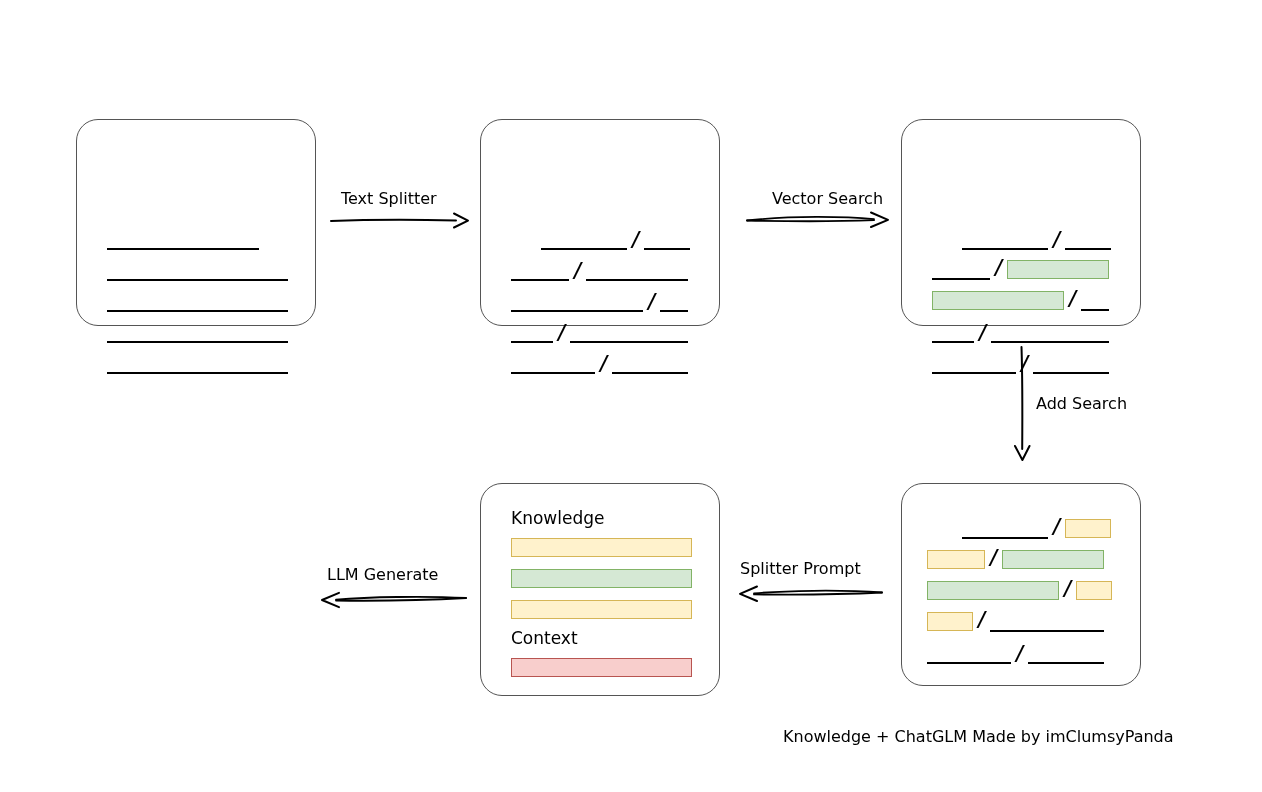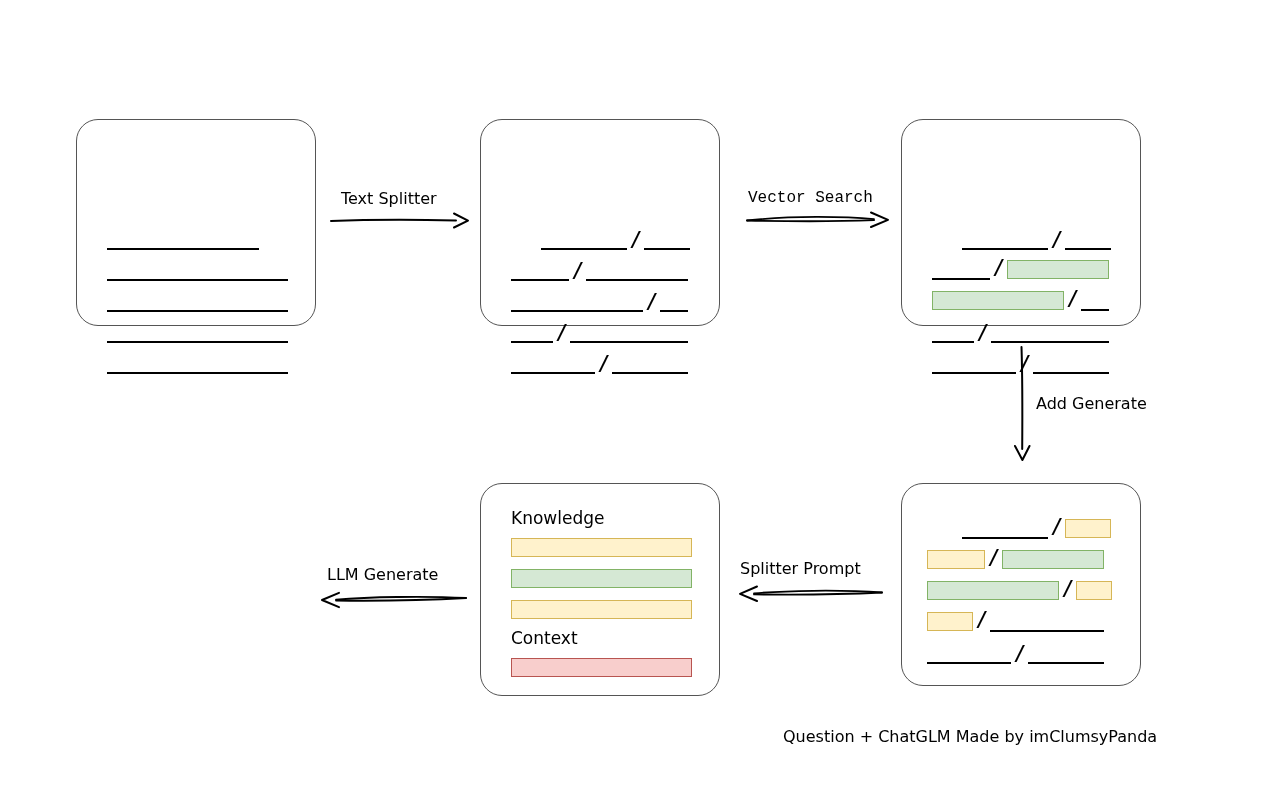--- a/index.html
+++ b/index.html
@@ -162,21 +162,21 @@
         <span class="seg plain" style="width:118px;"></span>
       </div>
       <div class="row" style="left:30px; top:236px;">
         <span class="seg plain" style="width:84px;"></span>
         <span class="slash">/</span>
         <span class="seg plain" style="width:76px;"></span>
       </div>
     </div>
   </div>
 
-  <div class="edge-label" style="left:748px; top:148px;font-family:Liberation Mono, monospace;">Vector Search</div>
+  <div class="edge-label" style="left:772px; top:148px;">Vector Search</div>
   <svg class="arrow" style="left:746px; top:166px;" width="144" height="26" viewBox="0 0 144 26">
     <path d="M1,13.5 C45,8.5 100,9.5 128,12.2" stroke="#000000" stroke-width="1.8" fill="none" stroke-linecap="round"></path>
     <path d="M1,13.5 C45,14.5 100,14.2 128,13.2" stroke="#000000" stroke-width="1.8" fill="none" stroke-linecap="round"></path>
     <path d="M125,5.5 L142,12.8 L125,20" stroke="#000000" stroke-width="2" fill="none" stroke-linejoin="round" stroke-linecap="round"></path>
   </svg>
 
   <div class="box" style="left:901px; top:78px; width:240px; height:207px;">
     <div class="rows">
       <div class="row" style="left:60px; top:112px;">
         <span class="seg plain" style="width:86px;"></span>
@@ -199,21 +199,21 @@
         <span class="seg plain" style="width:118px;"></span>
       </div>
       <div class="row" style="left:30px; top:236px;">
         <span class="seg plain" style="width:84px;"></span>
         <span class="slash">/</span>
         <span class="seg plain" style="width:76px;"></span>
       </div>
     </div>
   </div>
 
-  <div class="edge-label" style="left:1036px; top:353px;">Add Generate</div>
+  <div class="edge-label" style="left:1036px; top:353px;">Add Search</div>
   <svg class="arrow" style="left:1010px; top:305px;" width="26" height="115" viewBox="0 0 26 115">
     <path d="M11.5,1 C12.6,35 12.4,75 12.2,103" stroke="#000000" stroke-width="2" fill="none" stroke-linecap="round"></path>
     <path d="M5,100 L12.4,114 L19.5,100" stroke="#000000" stroke-width="2" fill="none" stroke-linejoin="round" stroke-linecap="round"></path>
   </svg>
 
   <div class="box" style="left:901px; top:442px; width:240px; height:203px;">
     <div class="rows">
       <div class="row" style="left:60px; top:35px;">
         <span class="seg plain" style="width:86px; margin-top:3px;"></span>
         <span class="slash">/</span>
@@ -263,15 +263,15 @@
   </div>
 
   <div class="edge-label" style="left:327px; top:524px;">LLM Generate</div>
   <svg class="arrow" style="left:318px; top:546px;" width="150" height="26" viewBox="0 0 150 26">
     <path d="M148,11 C106,8.8 50,10 18,12.6" stroke="#000000" stroke-width="1.8" fill="none" stroke-linecap="round"></path>
     <path d="M148,11 C106,13.4 50,14 18,13.6" stroke="#000000" stroke-width="1.8" fill="none" stroke-linecap="round"></path>
     <path d="M21,5.8 L4,13 L21,20.2" stroke="#000000" stroke-width="2" fill="none" stroke-linejoin="round" stroke-linecap="round"></path>
   </svg>
 
 
-  <div class="caption" style="left:783px; top:686px;">Question + ChatGLM Made by imClumsyPanda</div>
+  <div class="caption" style="left:783px; top:686px;">Knowledge + ChatGLM Made by imClumsyPanda</div>
 
 </div>
 
 </body></html>

